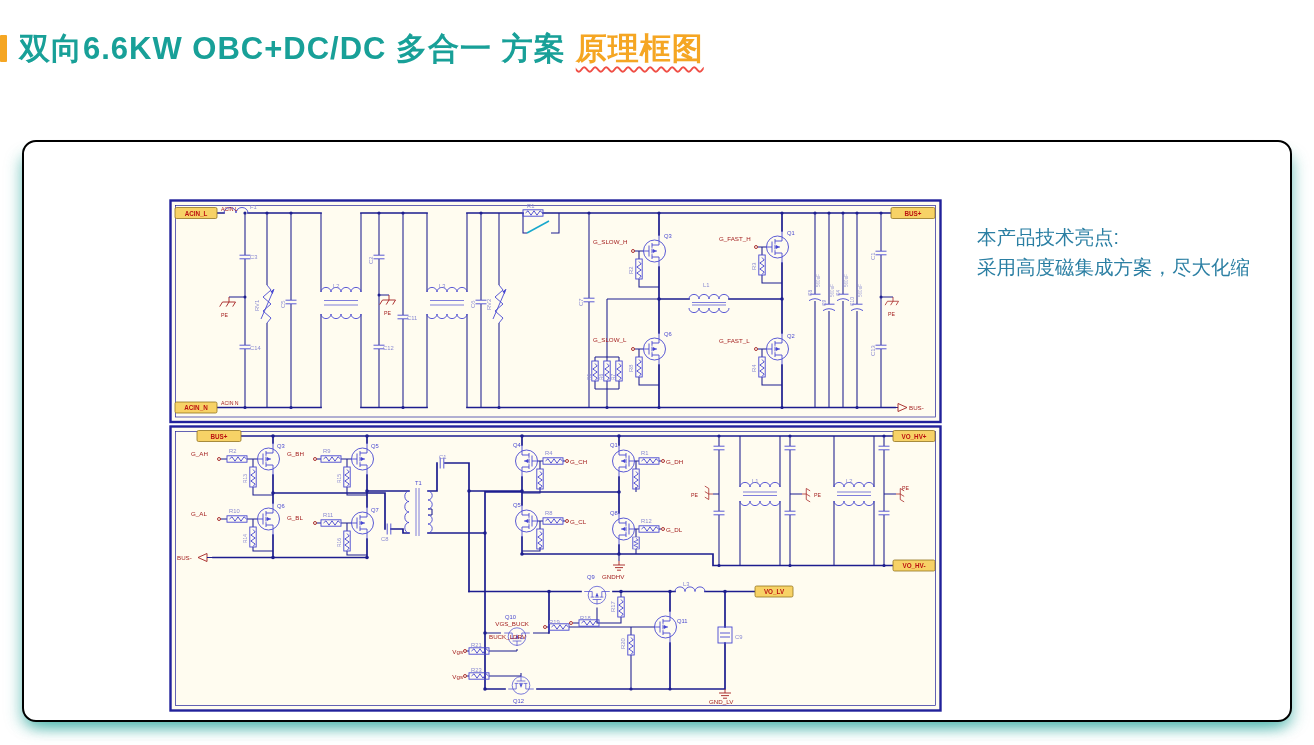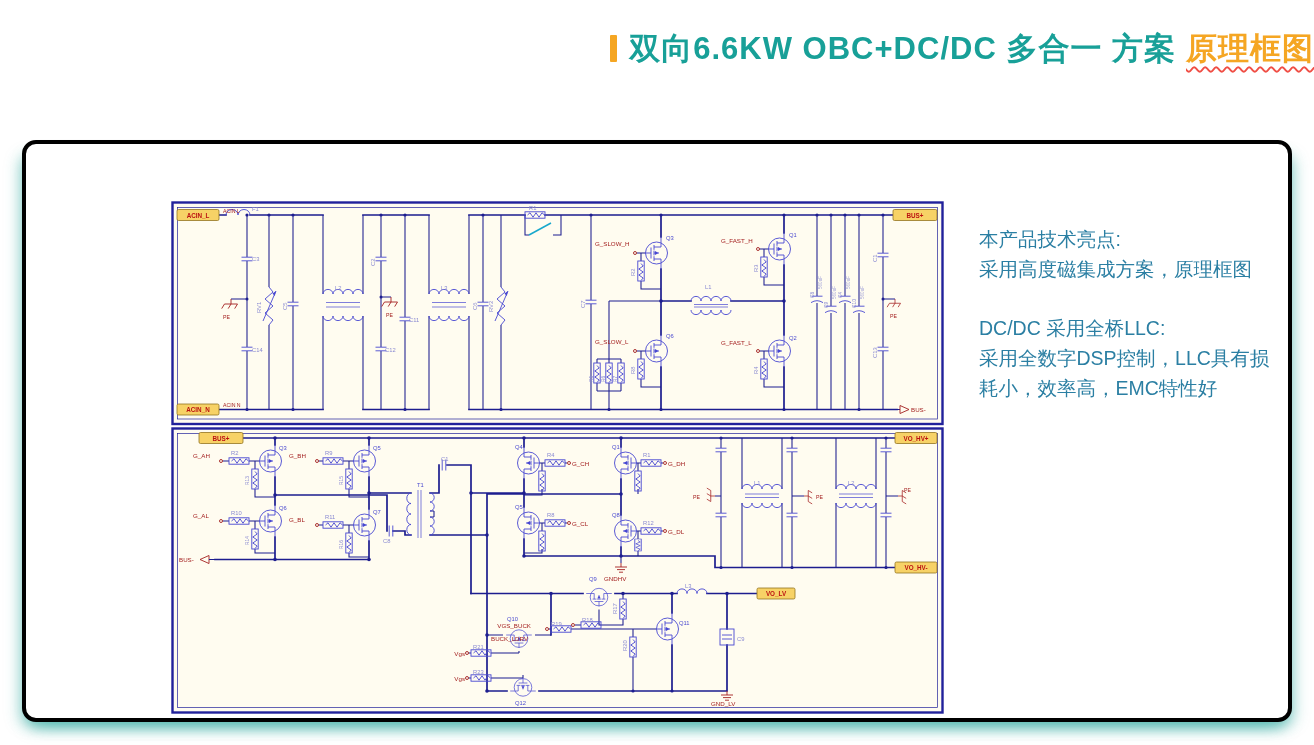--- a/index.html
+++ b/index.html
@@ -5,30 +5,30 @@
   :root{
     --teal:#18A098; --orange:#F5A623; --underline:#F04E45; --note-text:#2B7FA3;
     --sheet-bg:#FFFCF0; --sheet-border:#21219B; --wire:#1D1D8F; --component:#4747D1;
     --ref-text:#8A8AD2; --faint-text:#A9A9DA; --sch-red:#A42020; --port-fill:#F7D266;
     --port-border:#93731F; --port-text:#BB1111; --relay-cyan:#18A8CC; --card-shadow:#4DB6AC;
   }
   *{box-sizing:border-box}
   html,body{margin:0;padding:0}
   body{width:1314px;height:745px;background:#ffffff;overflow:hidden;
        font-family:"Liberation Sans","DejaVu Sans",sans-serif;position:relative}
-  .title{position:absolute;left:0;top:28px;width:100%;text-align:right;
+  .title{position:absolute;left:0;top:28px;width:100%;text-align:left;
          font-size:31px;font-weight:bold;letter-spacing:1px;white-space:nowrap}
   .title .bar{display:inline-block;width:7px;height:27px;background:var(--orange);
          margin-right:12px;vertical-align:-3px;border-radius:1px}
   .t-teal{color:var(--teal)}
   .t-orange{color:var(--orange);margin-left:10px;text-decoration:underline;
          text-decoration-style:wavy;text-decoration-color:var(--underline);
          text-decoration-thickness:2px;text-underline-offset:7px}
   .card{position:absolute;left:22px;top:140px;width:1270px;height:582px;background:#fff;
-        border-radius:14px;border:4px solid #000000;
+        border-radius:14px;border:2px solid #000000;
         box-shadow:0 11px 14px -4px rgba(38,166,154,.55),
                    -10px 9px 16px -8px rgba(38,166,154,.38),
                    10px 9px 16px -8px rgba(38,166,154,.38)}
   .schematic{position:absolute;left:145px;top:57px;width:773px;height:513px}
   .notes{position:absolute;left:953px;top:80px;width:330px;color:var(--note-text);
          font-size:19.5px;line-height:30px}
   .notes .blk{margin-bottom:29px}
   .notes .ln{white-space:nowrap}
   
   .w{stroke:var(--wire);stroke-width:1.7;fill:none;stroke-linecap:square}
@@ -487,24 +487,19 @@
         <text class="ref" x="302" y="473">R23</text>
         <text class="rl" x="294" y="479.5" text-anchor="end">Vgs</text>
         <text class="refq" x="344" y="504">Q12</text>
       </g>
     </g>
   </svg>
 
   <div class="notes">
     <div class="blk">
       <div class="ln">本产品技术亮点:</div>
-      <div class="ln">采用高度磁集成方案，原理框图</div>
+      <div class="ln">采用高度磁集成方案，尽大化缩</div>
     </div>
     <div class="blk">
     </div>
-    <div class="blk">
-      <div class="ln">DC/DC 采用全桥LLC:</div>
-      <div class="ln">采用全数字DSP控制，LLC具有损</div>
-      <div class="ln">耗小，效率高，EMC特性好</div>
-    </div>
   </div>
 
 </div>
 
 </body></html>

